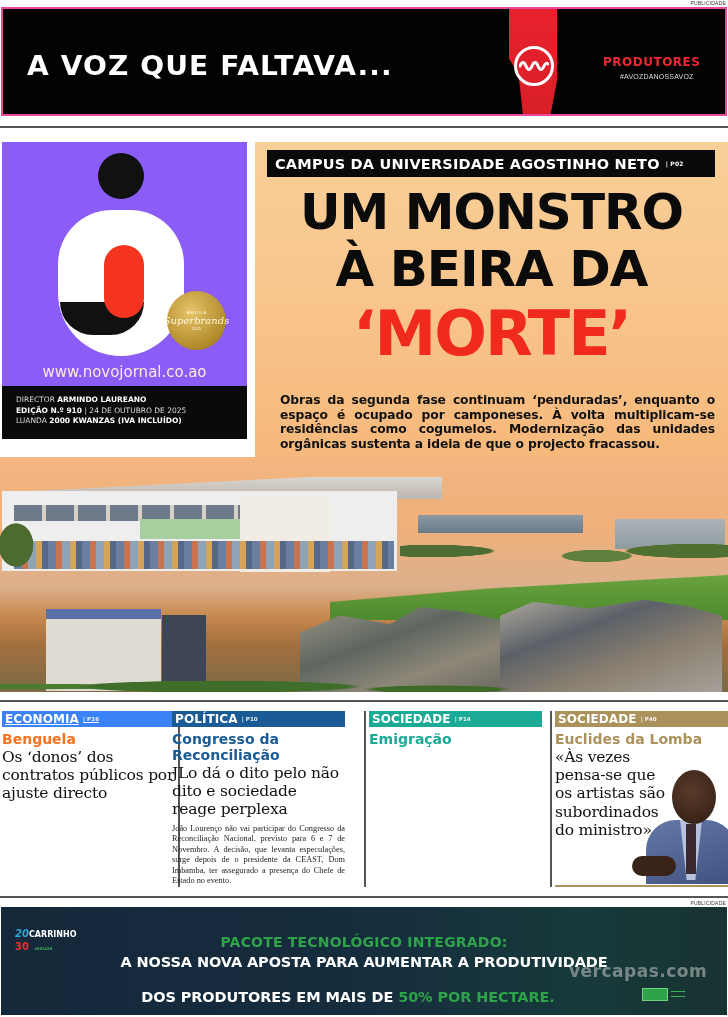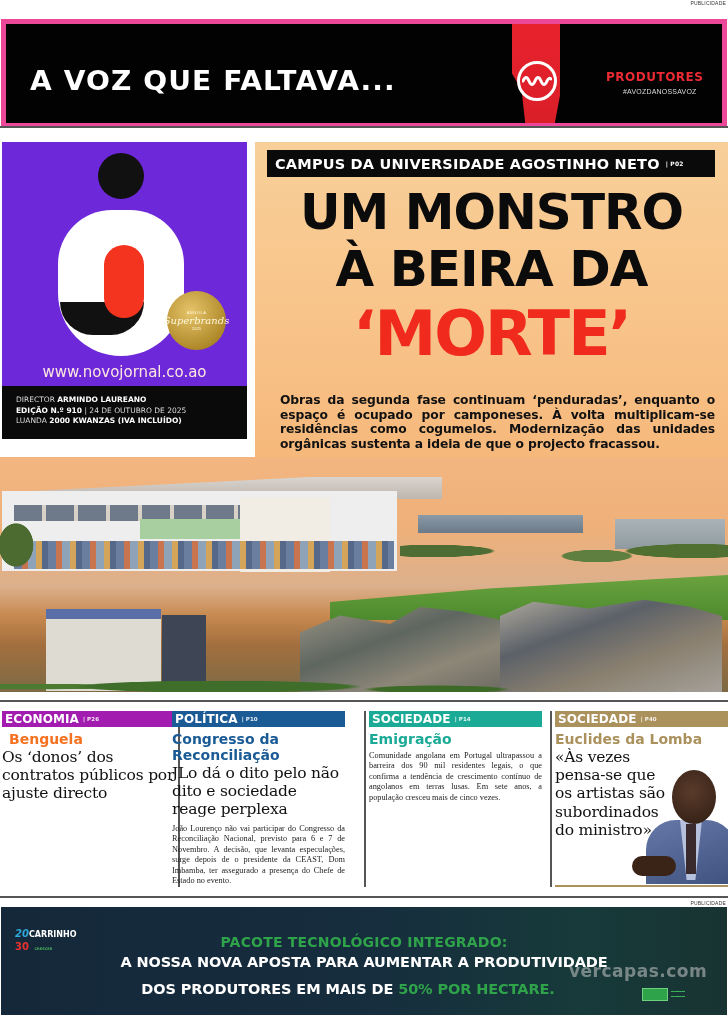--- a/index.html
+++ b/index.html
@@ -2,32 +2,32 @@
 <html><head>
 <meta charset="utf-8">
 <style>
   * { box-sizing: border-box; margin: 0; padding: 0; }
   html, body { width: 728px; height: 1017px; background: #ffffff; overflow: hidden; }
   body { position: relative; font-family: "Liberation Sans", sans-serif; color: #111; }
 
   .pub-label { position: absolute; font-size: 5px; color: #333; letter-spacing: 0.2px; font-family: "Liberation Sans", sans-serif; }
 
   
-  .top-ad { position: absolute; left: 1px; top: 19px; width: 726px; height: 109px; background: #020202; overflow: hidden; border: 5px solid #ec4899; }
+  .top-ad { position: absolute; left: 1px; top: 7px; width: 726px; height: 109px; background: #020202; overflow: hidden; border: 2px solid #ec4899; }
   .top-ad .headline { position: absolute; left: 24px; top: 42px; font-family: "DejaVu Sans", sans-serif; font-weight: 900; font-size: 26px; color: #fff; letter-spacing: 1px; transform: scaleX(1.08); transform-origin: left center; }
   .top-ad .stripe { position: absolute; left: 506px; top: 0; width: 48px; height: 110px; background: linear-gradient(180deg, #e8222d 0%, #d81e28 100%); clip-path: polygon(0 0,100% 0,100% 65%,85% 100%,30% 100%,20% 60%,0 45%); }
   .top-ad .logo-circle { position: absolute; left: 511px; top: 37px; width: 40px; height: 40px; border: 3px solid #fff; border-radius: 50%; display: flex; align-items: center; justify-content: center; }
   .top-ad .logo-circle svg { width: 30px; height: 16px; }
   .top-ad .breve { position: absolute; left: 600px; top: 46px; font-family: "DejaVu Sans", sans-serif; font-weight: 900; font-size: 12px; color: #ec2a33; letter-spacing: 0.5px; }
   .top-ad .hashtag { position: absolute; left: 617px; top: 64px; font-size: 7px; color: #ddd; letter-spacing: 0.2px; }
 
   .rule { position: absolute; left: 0; width: 728px; height: 2px; background: #555; }
 
   
-  .masthead { position: absolute; left: 2px; top: 142px; width: 245px; height: 297px; background: #6d28d9; overflow: hidden; }
+  .masthead { position: absolute; left: 2px; top: 142px; width: 245px; height: 297px; background: #8b5cf6; overflow: hidden; }
   .masthead .dot { position: absolute; left: 96px; top: 11px; width: 46px; height: 46px; border-radius: 50%; background: #111; }
   .masthead .logo-body { position: absolute; left: 56px; top: 68px; width: 126px; height: 146px; background: #fff; border-radius: 60px 60px 70px 70px; }
   .masthead .logo-inner { position: absolute; left: 102px; top: 103px; width: 40px; height: 73px; background: #f4341f; border-radius: 20px 20px 20px 20px; }
   .masthead .logo-black { position: absolute; left: 58px; top: 160px; width: 84px; height: 33px; background: #111; border-radius: 0 0 42px 42px; }
   .masthead .seal { position: absolute; left: 165px; top: 149px; width: 59px; height: 59px; border-radius: 50%; background: radial-gradient(circle at 40% 35%, #e6c46a 0%, #b08a2a 70%, #8b6914 100%); display: flex; flex-direction: column; align-items: center; justify-content: center; color: #fff8dc; }
   .masthead .seal .s-top { font-size: 4px; letter-spacing: 0.5px; }
   .masthead .seal .s-main { font-family: "DejaVu Serif", serif; font-style: italic; font-size: 10px; }
   .masthead .seal .s-year { font-size: 4px; }
   .masthead .url { position: absolute; left: 0; width: 245px; top: 221px; text-align: center; color: #fde7e0; font-size: 15px; font-family: "DejaVu Sans", sans-serif; }
   .masthead .info { position: absolute; left: 0; top: 244px; width: 245px; height: 53px; background: #0a0a0a; color: #ddd; padding: 9px 0 0 14px; font-size: 7.5px; line-height: 10.5px; font-family: "DejaVu Sans", sans-serif; }
@@ -65,22 +65,22 @@
   
   .section { position: absolute; top: 711px; width: 173px; height: 178px; }
   .section .tag { height: 16px; color: #fff; font-family: "DejaVu Sans", sans-serif; font-weight: bold; font-size: 12px; display: flex; align-items: center; padding-left: 3px; letter-spacing: 0.1px; }
   .section .tag .pg { font-size: 5.5px; margin-left: 4px; font-weight: bold; opacity: 0.9; }
   .section .sub { font-family: "DejaVu Sans", sans-serif; font-weight: bold; font-size: 14px; margin-top: 4px; line-height: 16px; }
   .section .hed { font-family: "DejaVu Serif", serif; font-size: 15.5px; line-height: 18px; color: #111; margin-top: 1px; letter-spacing: -0.2px; }
   .section .body { font-family: "Liberation Serif", serif; font-size: 8.3px; line-height: 10.4px; color: #222; margin-top: 9px; text-align: justify; }
   .vdiv { position: absolute; top: 711px; width: 2px; height: 176px; background: #555; }
 
   .sec-economia { left: 2px; }
-  .sec-economia .tag { background: #a21caf; }
-  .sec-economia .sub { color: #f57220; margin-left: 7px; }
+  .sec-economia .tag { background: #3b82f6; text-decoration: underline; }
+  .sec-economia .sub { color: #f57220; }
   .sec-politica { left: 172px; }
   .sec-politica .tag { background: #1a5b95; }
   .sec-politica .sub { color: #1a5b95; }
   .sec-sociedade { left: 369px; }
   .sec-sociedade .tag { background: #1aaa96; }
   .sec-sociedade .sub { color: #1aaa96; }
   .sec-entrevista { left: 555px; width: 173px; }
   .sec-entrevista .tag { background: #ab915c; }
   .sec-entrevista .sub { color: #ab915c; }
   .sec-entrevista .hed { width: 110px; font-size: 15.5px; line-height: 18.2px; }
@@ -95,21 +95,21 @@
   
   .bottom-ad { position: absolute; left: 1px; top: 907px; width: 726px; height: 108px; background: linear-gradient(90deg, #14283a 0%, #162d3e 50%, #173a3a 80%, #183332 100%); overflow: hidden; }
   .bottom-ad .logo { position: absolute; left: 14px; top: 20px; font-family: "DejaVu Sans", sans-serif; font-weight: bold; line-height: 10px; }
   .bottom-ad .logo .y1 { font-size: 10px; color: #2fa8dc; font-style: italic; }
   .bottom-ad .logo .y2 { font-size: 10px; color: #e8322d; }
   .bottom-ad .logo .brand { font-size: 8px; color: #fff; }
   .bottom-ad .logo .small { font-size: 3.5px; color: #4cb55b; }
   .bottom-ad .l1 { position: absolute; left: 0; width: 726px; top: 27px; text-align: center; color: #2fa34a; font-family: "DejaVu Sans", sans-serif; font-weight: bold; font-size: 14px; letter-spacing: 0.2px; }
   .bottom-ad .l2, .bottom-ad .l3 { position: absolute; left: 0; width: 726px; text-align: center; color: #fff; font-family: "DejaVu Sans", sans-serif; font-weight: bold; font-size: 14.5px; letter-spacing: -0.1px; }
   .bottom-ad .l2 { top: 47px; }
-  .bottom-ad .l3 { top: 74px; padding-right: 32px; }
+  .bottom-ad .l3 { top: 82px; padding-right: 32px; }
   .bottom-ad .l3 .hl { color: #2fa34a; }
   .bottom-ad .watermark { position: absolute; left: 568px; top: 54px; font-family: "DejaVu Sans", sans-serif; font-weight: bold; font-size: 17px; color: rgba(200,200,200,0.55); letter-spacing: 0.5px; }
   .bottom-ad .badge { position: absolute; left: 641px; top: 81px; width: 26px; height: 13px; background: #2fa34a; border: 1px solid #6fd07f; }
   .bottom-ad .badge-txt { position: absolute; left: 670px; top: 82px; font-size: 3.5px; color: #3bb356; line-height: 5px; }
 </style>
 </head>
 <body>
 
 <div class="pub-label" style="right:2px; top:0px;">PUBLICIDADE</div>
 <div class="top-ad">
@@ -195,21 +195,20 @@
   <div class="body" style="margin-top:6px;">João Lourenço não vai participar do Congresso da Reconciliação Nacional, previsto para 6 e 7 de Novembro. A decisão, que levanta especulações, surge depois de o presidente da CEAST, Dom Imbamba, ter assegurado a presença do Chefe de Estado no evento.</div>
 </div>
 <div class="vdiv" style="left:364px;"></div>
 
 <div class="section sec-sociedade">
   <div class="tag">
       <span>SOCIEDADE</span>
       <span class="pg">| P14</span>
     </div>
   <div class="sub">Emigração</div>
-  <div class="body" style="margin-top:4px;">Comunidade angolana em Portugal ultrapassou a barreira dos 90 mil residentes legais, o que confirma a tendência de crescimento contínuo de angolanos em terras lusas. Em sete anos, a população cresceu mais de cinco vezes.</div>
 </div>
 <div class="vdiv" style="left:550px;"></div>
 
 <div class="section sec-entrevista">
   <div class="tag">
       <span>SOCIEDADE</span>
       <span class="pg">| P40</span>
     </div>
   <div class="sub">Euclides da Lomba</div>
   <div class="hed">«Às vezes pensa-se que os artistas são subordinados do ministro»</div>

